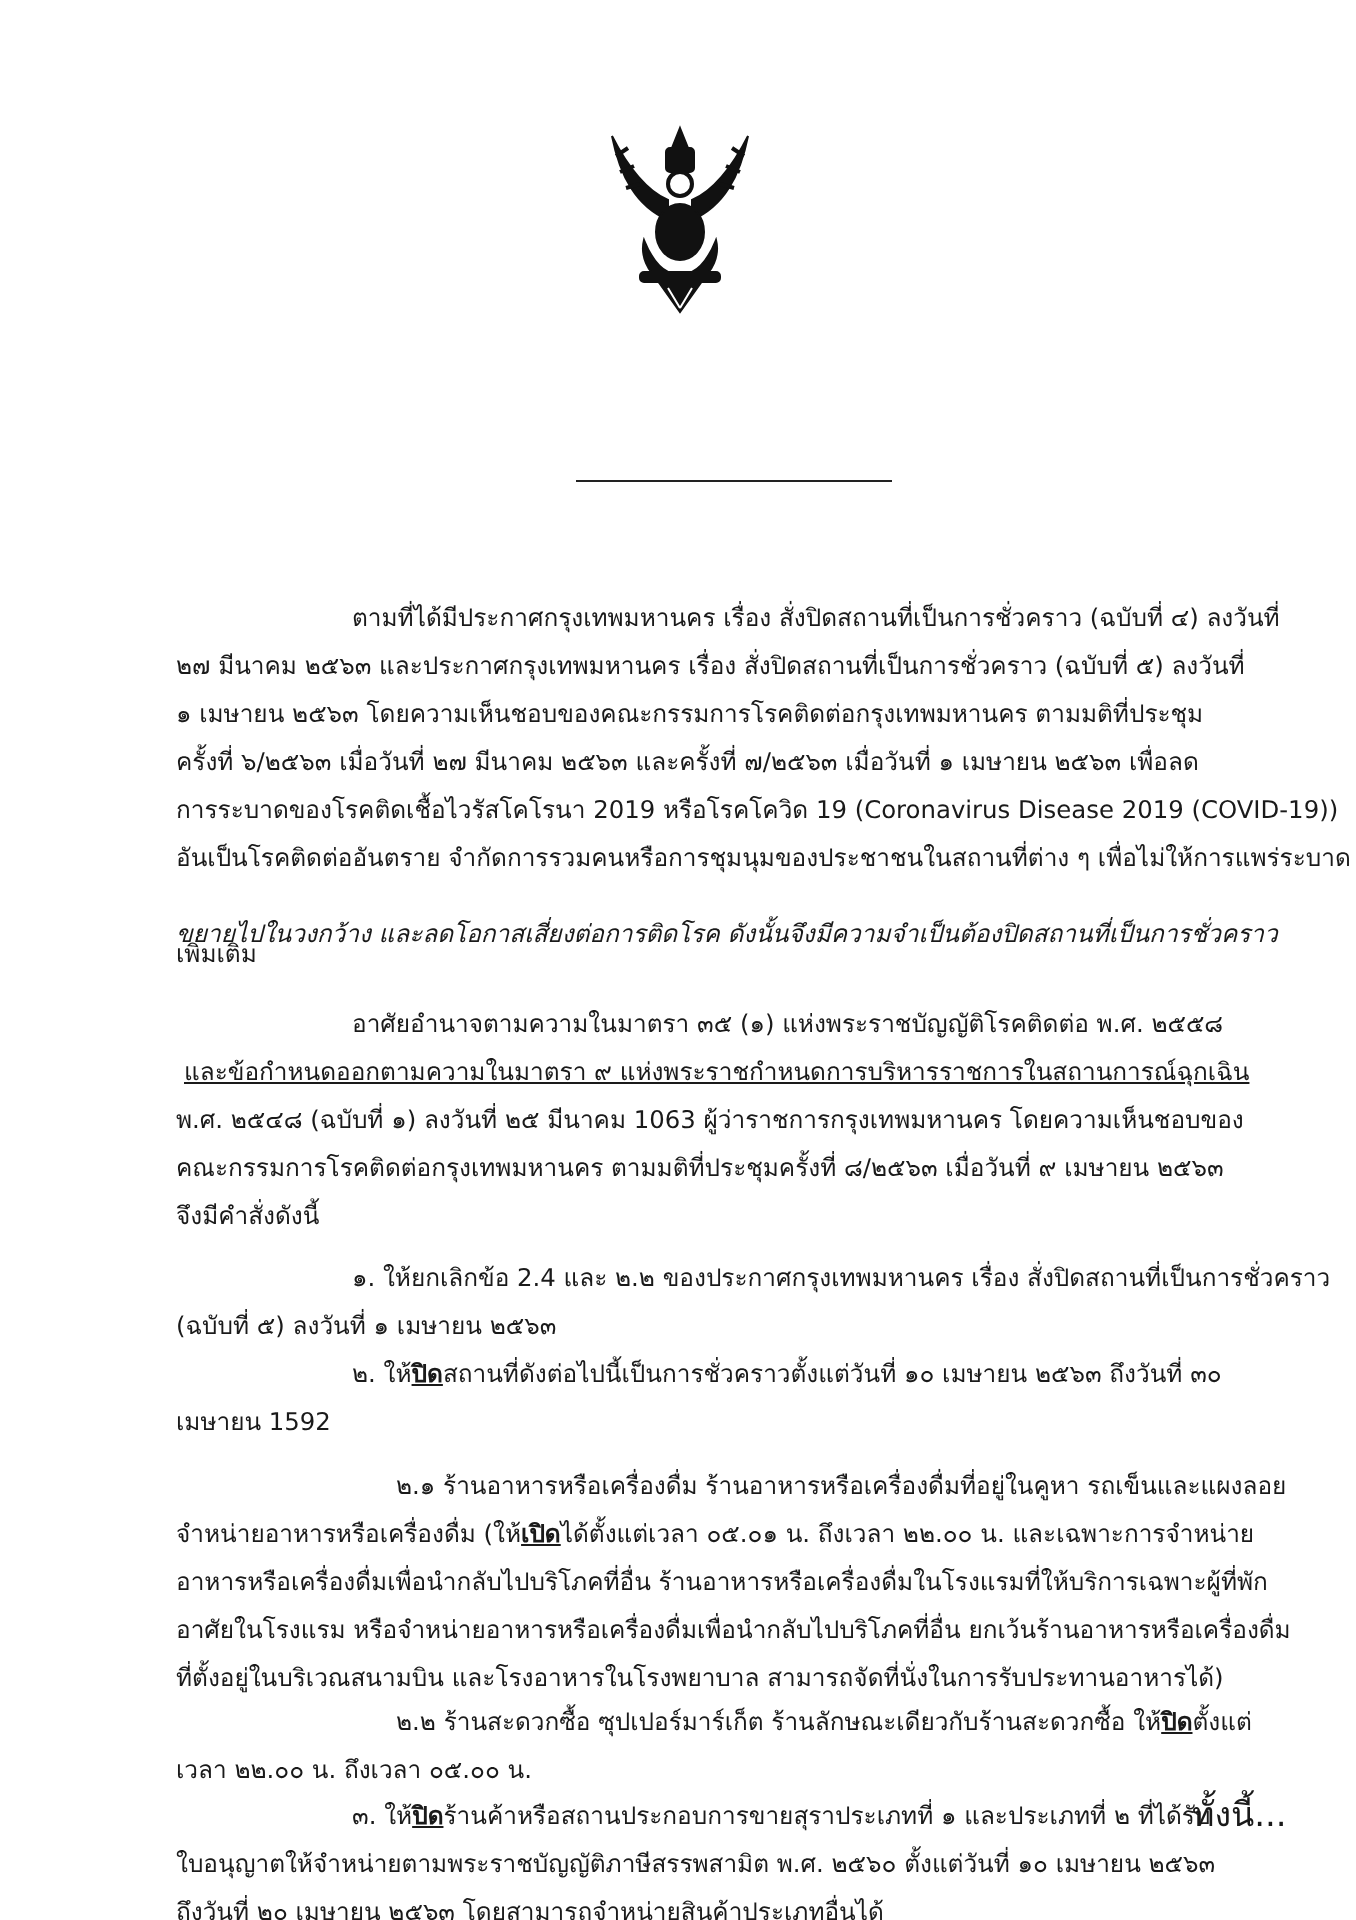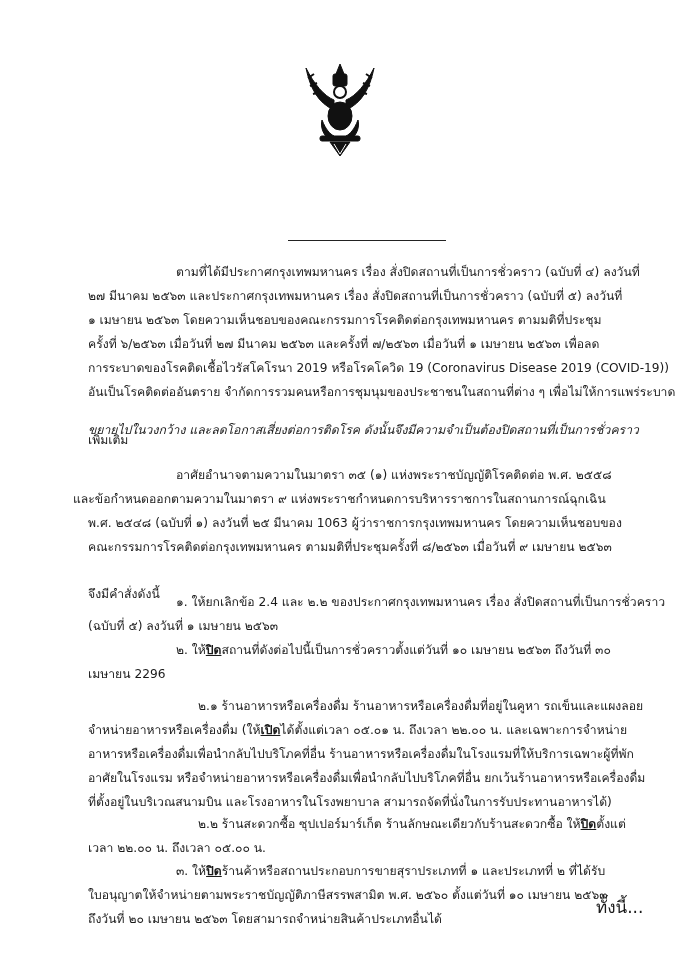--- a/index.html
+++ b/index.html
@@ -5,21 +5,21 @@
     html, body { margin:0; padding:0; background:#ffffff; }
     body { width:678px; height:960px; position:relative; overflow:hidden;
            font-family:"DejaVu Sans", sans-serif; color:#1a1a1a; }
     .page { position:absolute; left:0; top:0; width:678px; height:960px; background:#fff; }
     .emblem { position:absolute; left:300px; top:58px; width:80px; height:100px; }
     .title { position:absolute; left:0; width:678px; text-align:center; font-size:12.5px; }
     .t1 { top:180px; }
     .t2 { top:206px; }
     .rule { position:absolute; left:288px; top:240px; width:158px; height:0; border-top:1px solid #222; }
     .line { position:absolute; font-size:12.2px; white-space:nowrap; line-height:20px; }
-    .just { left:88px; width:505px; text-align:justify; text-align-last:justify; }
+    .just { left:88px; width:505px; text-align:justify; text-align-last:justify;margin-top:37px; }
     .last { text-align-last:left; }
     u { font-weight:bold; }
     .closing { position:absolute; left:596px; top:893px; font-size:17px; }
   </style>
 </head>
 <body>
 
 <div class="page">
   <svg class="emblem" viewBox="0 0 80 100">
     <g fill="#111" stroke="#111">
@@ -44,28 +44,28 @@
   <div id="body-lines">
       <div class="line just" style="top: 262px; left: 176px; width: 417px;">ตามที่ได้มีประกาศกรุงเทพมหานคร เรื่อง สั่งปิดสถานที่เป็นการชั่วคราว (ฉบับที่ ๔) ลงวันที่</div>
       <div class="line just" style="top: 286px; left: 88px; width: 505px;">๒๗ มีนาคม ๒๕๖๓  และประกาศกรุงเทพมหานคร เรื่อง สั่งปิดสถานที่เป็นการชั่วคราว (ฉบับที่ ๕)  ลงวันที่</div>
       <div class="line just" style="top: 310px; left: 88px; width: 505px;">๑  เมษายน ๒๕๖๓  โดยความเห็นชอบของคณะกรรมการโรคติดต่อกรุงเทพมหานคร ตามมติที่ประชุม</div>
       <div class="line just" style="top: 334px; left: 88px; width: 505px;">ครั้งที่ ๖/๒๕๖๓  เมื่อวันที่ ๒๗ มีนาคม ๒๕๖๓  และครั้งที่ ๗/๒๕๖๓  เมื่อวันที่ ๑  เมษายน ๒๕๖๓  เพื่อลด</div>
       <div class="line just" style="top: 358px; left: 88px; width: 505px;">การระบาดของโรคติดเชื้อไวรัสโคโรนา 2019 หรือโรคโควิด 19 (Coronavirus Disease 2019 (COVID-19))</div>
       <div class="line just" style="top: 382px; left: 88px; width: 505px;">อันเป็นโรคติดต่ออันตราย จำกัดการรวมคนหรือการชุมนุมของประชาชนในสถานที่ต่าง ๆ เพื่อไม่ให้การแพร่ระบาด</div>
       <div class="line just" style="top: 420px; left: 88px; width: 505px; font-style: italic;">ขยายไปในวงกว้าง และลดโอกาสเสี่ยงต่อการติดโรค ดังนั้นจึงมีความจำเป็นต้องปิดสถานที่เป็นการชั่วคราว</div>
       <div class="line just last" style="top: 430px; left: 88px; width: 505px;">เพิ่มเติม</div>
       <div class="line just" style="top: 465px; left: 176px; width: 417px;">อาศัยอำนาจตามความในมาตรา ๓๕ (๑) แห่งพระราชบัญญัติโรคติดต่อ พ.ศ. ๒๕๕๘</div>
-      <div class="line just" style="top: 489px; left: 73px; width: 505px;">และข้อกำหนดออกตามความในมาตรา ๙ แห่งพระราชกำหนดการบริหารราชการในสถานการณ์ฉุกเฉิน</div>
+      <div class="line just" style="top: 489px; left: 92px; width: 505px; text-decoration: underline;">และข้อกำหนดออกตามความในมาตรา ๙ แห่งพระราชกำหนดการบริหารราชการในสถานการณ์ฉุกเฉิน</div>
       <div class="line just" style="top: 513px; left: 88px; width: 505px;">พ.ศ. ๒๕๔๘ (ฉบับที่ ๑) ลงวันที่ ๒๕ มีนาคม 1063 ผู้ว่าราชการกรุงเทพมหานคร โดยความเห็นชอบของ</div>
       <div class="line just" style="top: 537px; left: 88px; width: 505px;">คณะกรรมการโรคติดต่อกรุงเทพมหานคร ตามมติที่ประชุมครั้งที่ ๘/๒๕๖๓ เมื่อวันที่ ๙ เมษายน ๒๕๖๓</div>
-      <div class="line just last" style="top: 584px; left: 88px; width: 505px;">จึงมีคำสั่งดังนี้</div>
+      <div class="line just last" style="top: 561px; left: 88px; width: 505px;">จึงมีคำสั่งดังนี้</div>
       <div class="line just" style="top: 592px; left: 176px; width: 417px;">๑. ให้ยกเลิกข้อ 2.4 และ ๒.๒ ของประกาศกรุงเทพมหานคร เรื่อง สั่งปิดสถานที่เป็นการชั่วคราว</div>
       <div class="line just last" style="top: 616px; left: 88px; width: 505px;">(ฉบับที่ ๕) ลงวันที่ ๑ เมษายน ๒๕๖๓</div>
       <div class="line just" style="top: 640px; left: 176px; width: 417px;">๒. ให้<u>ปิด</u>สถานที่ดังต่อไปนี้เป็นการชั่วคราวตั้งแต่วันที่ ๑๐ เมษายน ๒๕๖๓ ถึงวันที่ ๓๐</div>
-      <div class="line just last" style="top: 664px; left: 88px; width: 505px;">เมษายน 2296</div>
+      <div class="line just last" style="top: 664px; left: 88px; width: 505px;">เมษายน 1592</div>
       <div class="line just" style="top: 696px; left: 198px; width: 395px;">๒.๑ ร้านอาหารหรือเครื่องดื่ม ร้านอาหารหรือเครื่องดื่มที่อยู่ในคูหา รถเข็นและแผงลอย</div>
       <div class="line just" style="top: 720px; left: 88px; width: 505px;">จำหน่ายอาหารหรือเครื่องดื่ม (ให้<u>เปิด</u>ได้ตั้งแต่เวลา ๐๕.๐๑ น. ถึงเวลา ๒๒.๐๐ น. และเฉพาะการจำหน่าย</div>
       <div class="line just" style="top: 744px; left: 88px; width: 505px;">อาหารหรือเครื่องดื่มเพื่อนำกลับไปบริโภคที่อื่น ร้านอาหารหรือเครื่องดื่มในโรงแรมที่ให้บริการเฉพาะผู้ที่พัก</div>
       <div class="line just" style="top: 768px; left: 88px; width: 505px;">อาศัยในโรงแรม หรือจำหน่ายอาหารหรือเครื่องดื่มเพื่อนำกลับไปบริโภคที่อื่น ยกเว้นร้านอาหารหรือเครื่องดื่ม</div>
       <div class="line just last" style="top: 792px; left: 88px; width: 505px;">ที่ตั้งอยู่ในบริเวณสนามบิน และโรงอาหารในโรงพยาบาล สามารถจัดที่นั่งในการรับประทานอาหารได้)</div>
       <div class="line just" style="top: 814px; left: 198px; width: 395px;">๒.๒ ร้านสะดวกซื้อ ซุปเปอร์มาร์เก็ต ร้านลักษณะเดียวกับร้านสะดวกซื้อ ให้<u>ปิด</u>ตั้งแต่</div>
       <div class="line just last" style="top: 838px; left: 88px; width: 505px;">เวลา ๒๒.๐๐ น. ถึงเวลา ๐๕.๐๐ น.</div>
       <div class="line just" style="top: 861px; left: 176px; width: 417px;">๓. ให้<u>ปิด</u>ร้านค้าหรือสถานประกอบการขายสุราประเภทที่ ๑ และประเภทที่ ๒ ที่ได้รับ</div>
       <div class="line just" style="top: 885px; left: 88px; width: 505px;">ใบอนุญาตให้จำหน่ายตามพระราชบัญญัติภาษีสรรพสามิต พ.ศ. ๒๕๖๐ ตั้งแต่วันที่ ๑๐ เมษายน ๒๕๖๓</div>
       <div class="line just last" style="top: 909px; left: 88px; width: 505px;">ถึงวันที่ ๒๐ เมษายน ๒๕๖๓ โดยสามารถจำหน่ายสินค้าประเภทอื่นได้</div>

